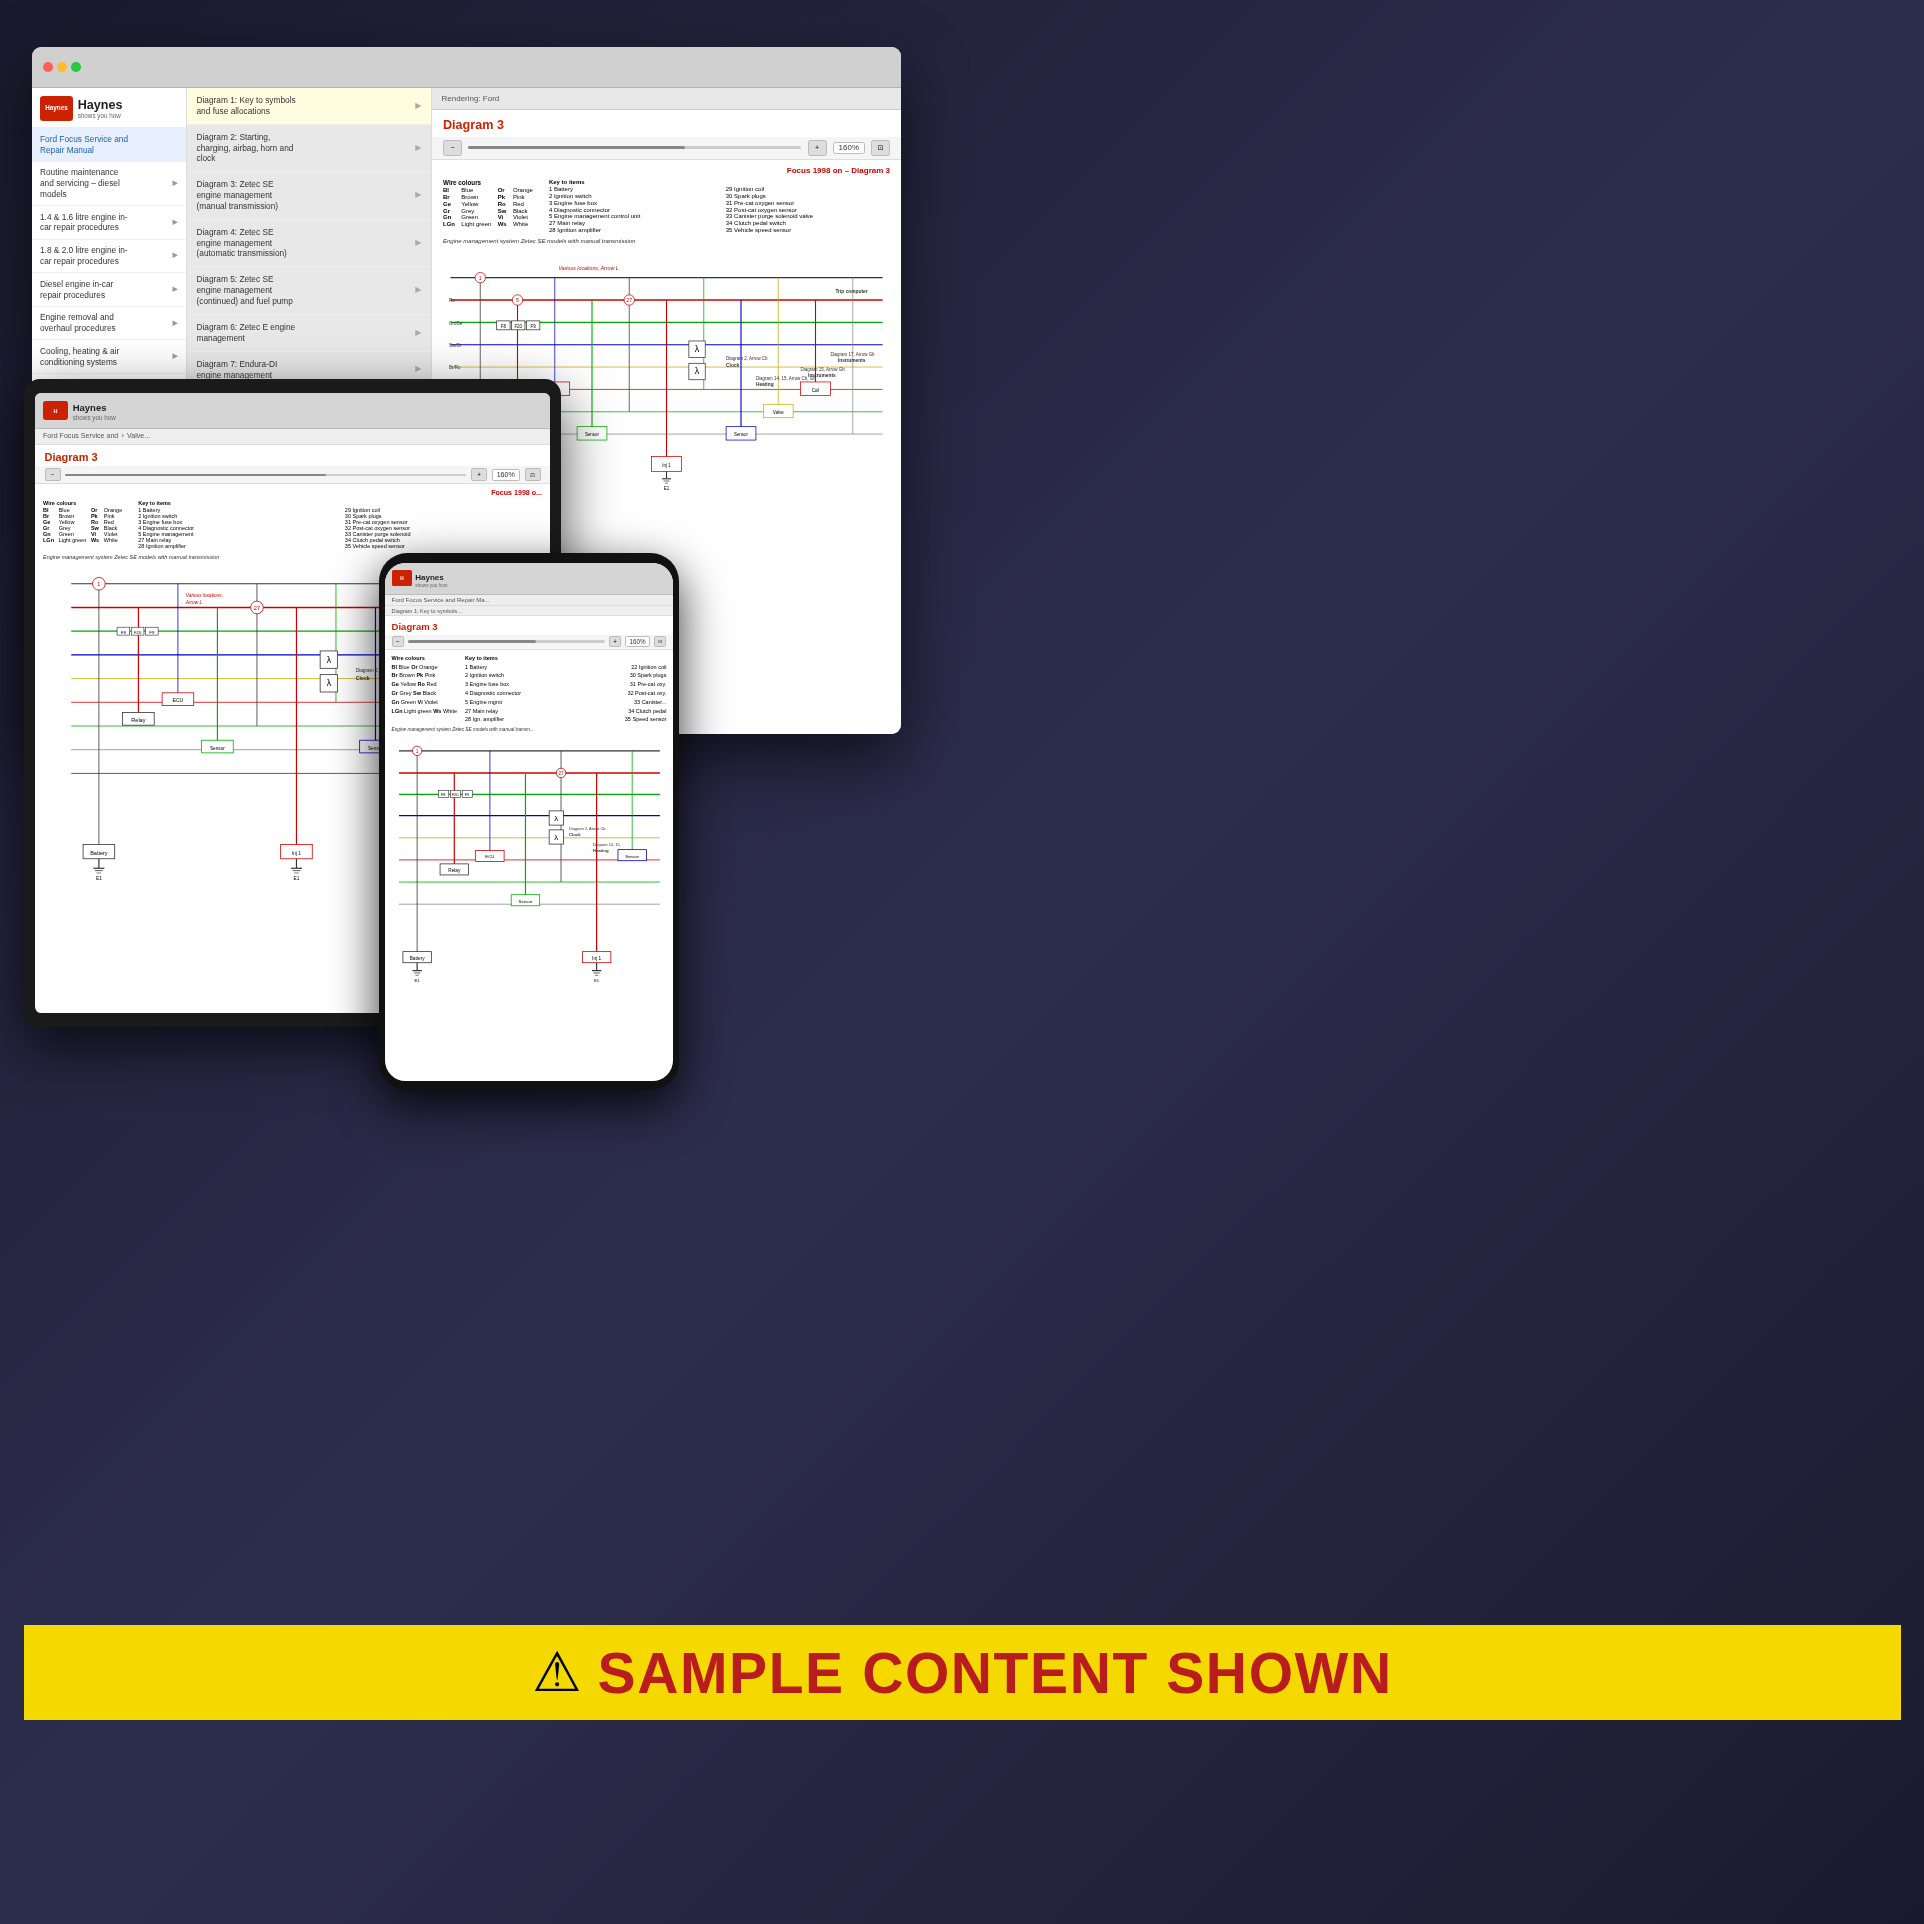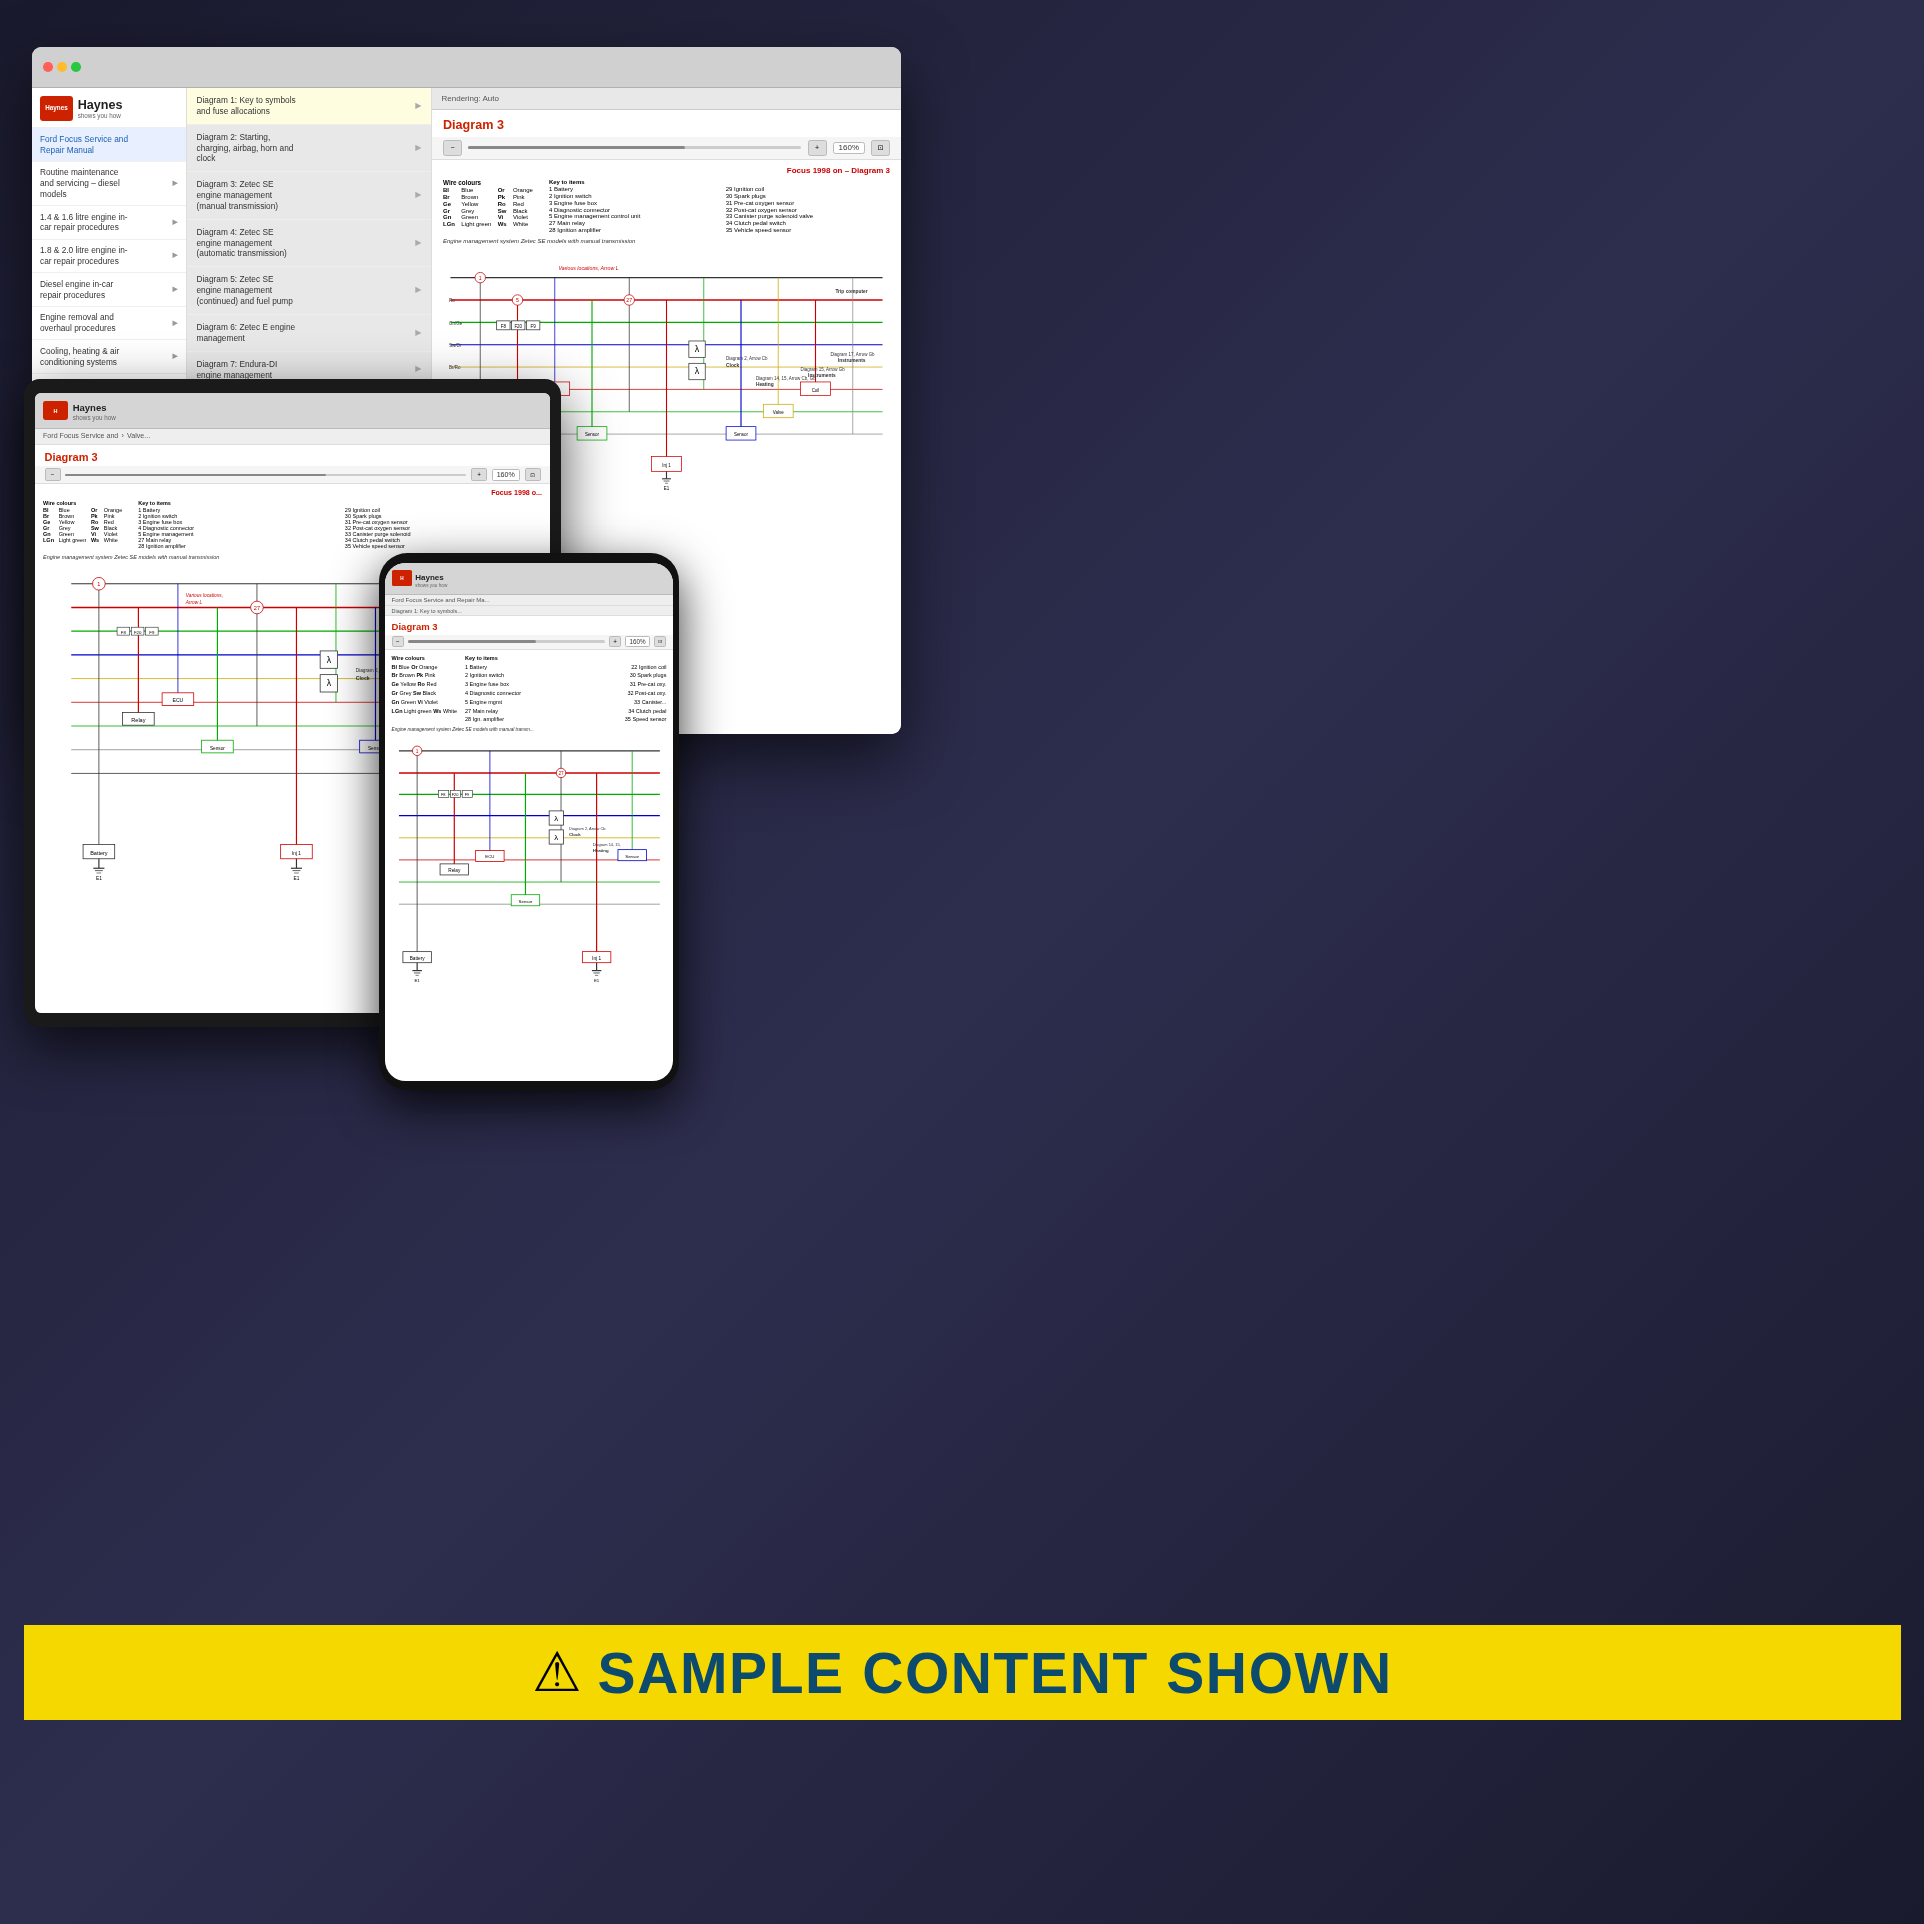--- a/index.html
+++ b/index.html
@@ -400,21 +400,21 @@
     }
 
     .sample-warning-icon {
       font-size: 55px;
       line-height: 1;
     }
 
     .sample-text {
       font-size: 57px;
       font-weight: 900;
-      color: #0c4a6e;
+      color: #b91c1c;
       letter-spacing: 1.6px;
       font-family: Arial Black, Arial, sans-serif;
     }
 
     
     .wiring-svg {
       width: 100%;
       height: 100%;
     }
 
@@ -536,21 +536,21 @@
           <span class="menu-item-arrow">▶</span>
         </div>
         <div class="menu-item">
           <span>Diagram 8: Endura-DI<br>engine management<br>(continued), engine<br>cooling, mirrors</span>
           <span class="menu-item-arrow">▶</span>
         </div>
       </div>
 
       <div class="content-col">
         <div class="rendering-bar">
-          <span>Rendering: Auto</span>
+          <span>Rendering: Ford</span>
         </div>
         <div class="diagram-preview">
           <div class="diagram-title">Diagram 3</div>
           <div class="diagram-toolbar">
             <div class="toolbar-btn">−</div>
             <div style="flex:1; height:3.2px; background:#ccc; border-radius:1.6px;">
               <div style="width:65%; height:100%; background:#888; border-radius:1.6px;"></div>
             </div>
             <div class="toolbar-btn">+</div>
             <div class="zoom-display">160%</div>

